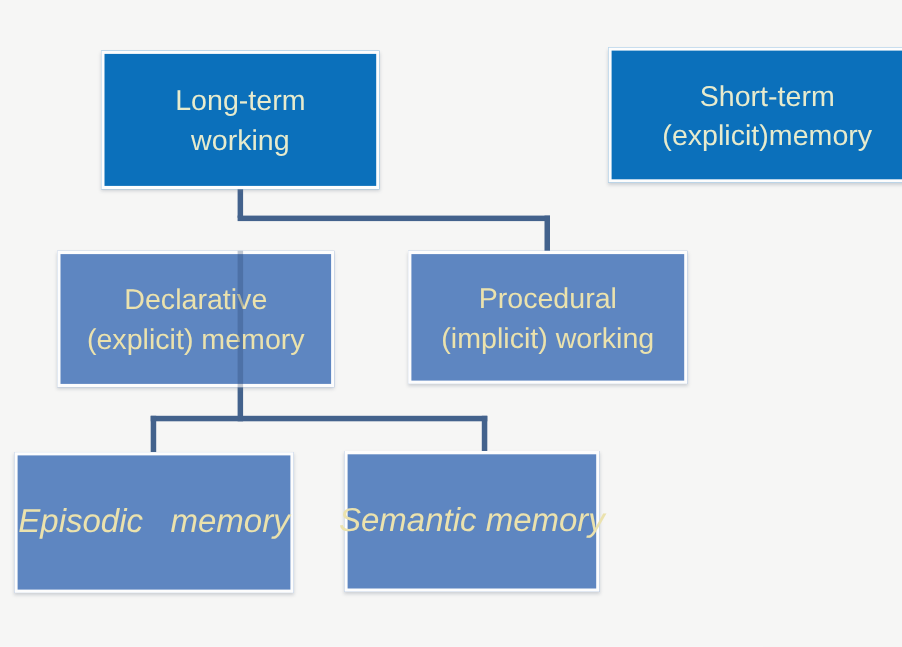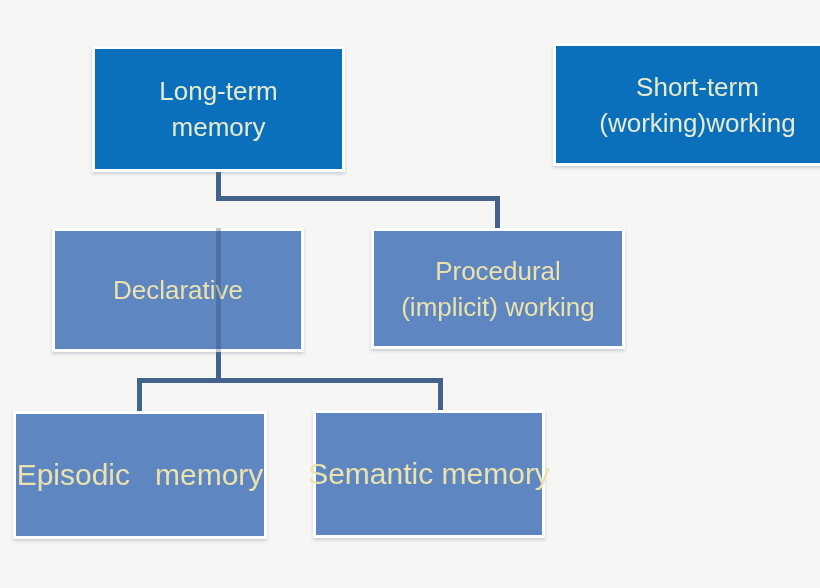--- a/index.html
+++ b/index.html
@@ -33,20 +33,21 @@
     line-height: 36px;
   }
   .node.secondary {
     background: var(--secondary-box, #5e86c1);
     color: var(--text-on-secondary, #ebe2ad);
     font-size: 26px;
     line-height: 36px;
   }
   .node.big-label {
     font-size: 30px;
+    font-style: italic;
   }
   .node .line {
     display: block;
     white-space: pre;
   }
   .connector {
     position: absolute;
     background: var(--connector, #43628c);
     z-index: 1;
   }
@@ -64,30 +65,31 @@
   <div class="connector" style="left:216px; top:196px; width:284px; height:5px;"></div>
   <div class="connector" style="left:495px; top:196px; width:5px; height:33px;"></div>
   <div class="connector over-box" style="left:216px; top:228px; width:5px; height:124px;"></div>
   <div class="connector" style="left:216px; top:351px; width:5px; height:32px;"></div>
   <div class="connector" style="left:137px; top:378px; width:306px; height:5px;"></div>
   <div class="connector" style="left:137px; top:378px; width:5px; height:34px;"></div>
   <div class="connector" style="left:438px; top:378px; width:5px; height:33px;"></div>
 
   <div class="node primary" style="left:92px; top:46px; width:253px; height:126px;">
     <span class="line">Long-term</span>
-    <span class="line">memory</span>
+    <span class="line">working</span>
   </div>
 
   <div class="node primary" style="left:553px; top:43px; width:289px; height:123px;">
     <span class="line">Short-term</span>
-    <span class="line">(working)working</span>
+    <span class="line">(explicit)memory</span>
   </div>
 
   <div class="node secondary" style="left:52px; top:228px; width:252px; height:124px;">
     <span class="line">Declarative</span>
+    <span class="line">(explicit) memory</span>
   </div>
 
   <div class="node secondary" style="left:371px; top:228px; width:254px; height:121px;text-align:center;">
     <span class="line">Procedural</span>
     <span class="line">(implicit) working</span>
   </div>
 
   <div class="node secondary big-label" style="left:13px; top:411px; width:254px; height:128px;">
     <span class="line">Episodic   memory</span>
   </div>

